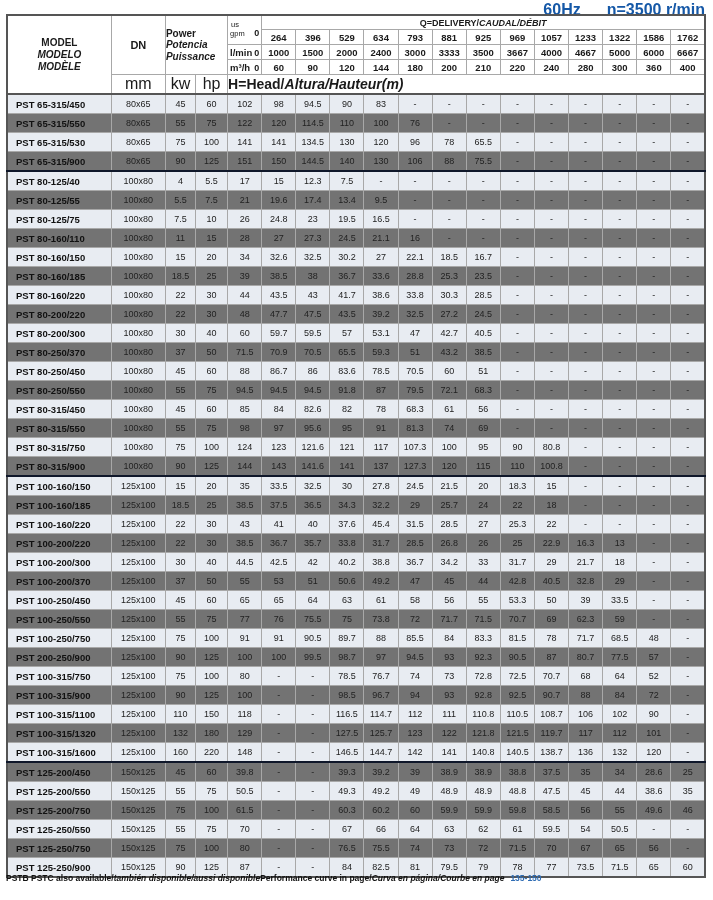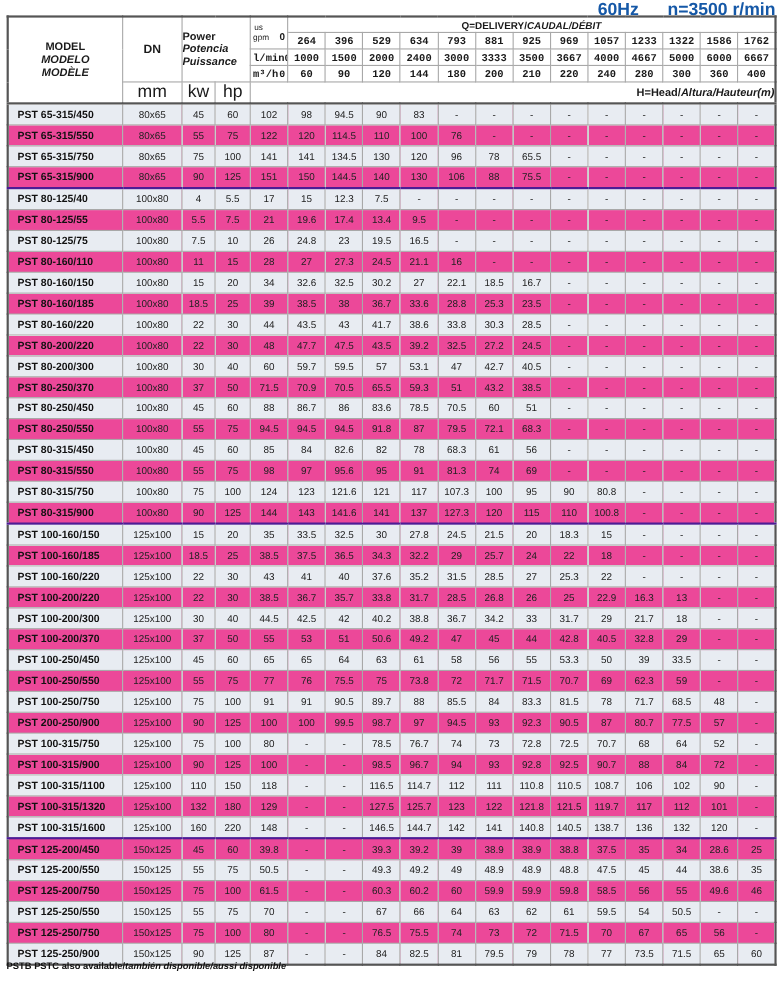--- a/index.html
+++ b/index.html
@@ -30,29 +30,29 @@
   .model-h .mh2{font-style:italic;}
   .dn-h{font-size:11px;font-weight:bold;text-align:center;}
   .power-h div{font-size:10px;font-weight:bold;line-height:11.5px;text-align:left;}
   .power-h .ph2{font-style:italic;}
   .unit-h{font-size:7.5px;font-weight:normal;text-align:left;vertical-align:middle;padding:0 2px;margin-left:24px;}
   .unit-h .uline{display:flex;justify-content:space-between;align-items:flex-end;}
   .unit-h b{font-size:9px;font-weight:bold;}
   .unit-h .us-top{display:block;line-height:6px;padding-left:1px;}
   .q-h{font-size:9px;font-weight:bold;text-align:center;height:13px;}
   .q-h i, .h-h i{font-style:italic;}
-  .h-h{font-size:10px;font-weight:bold;text-align:right;height:15px;}
-  .num-row th{font-size:9.5px;font-weight:bold;text-align:center;height:14px;font-family:Liberation Mono, monospace;}
+  .h-h{font-size:14px;font-weight:bold;text-align:left;height:15px;}
+  .num-row th{font-size:9.5px;font-weight:bold;text-align:center;height:14px;}
   .bigunit{font-size:16px;font-weight:normal;text-align:center;height:15px;}
   
   tbody td{font-size:9px;text-align:center;height:18px;color:#222;}
   tbody td.model-cell{font-weight:bold;text-align:left;padding-left:8px;font-size:9.5px;color:#111;}
   tbody tr.alt td{background:#e8ecf2;}
-  tbody tr{background:#ec4899;}
-  tbody tr.group-start td{border-top:2px solid #4c1d95;}
+  tbody tr{background:#737373;}
+  tbody tr.group-start td{border-top:2px solid #0f172a;}
   .footer{
     position:absolute;left:6px;right:6px;top:873px;
     display:flex;justify-content:flex-start;
     font-size:8.5px;font-weight:bold;color:#111;
   }
   .footer i{font-style:italic;}
   .page-ref{color:#2f6db5;margin-left:6px;}
 </style>
 </head>
 <body>
@@ -205,21 +205,21 @@
           <td>-</td>
           <td>-</td>
           <td>-</td>
           <td>-</td>
           <td>-</td>
           <td>-</td>
           <td>-</td>
           <td>-</td>
         </tr>
         <tr class="alt">
-          <td class="model-cell">PST 65-315/750</td>
+          <td class="model-cell">PST 65-315/530</td>
           <td>80x65</td>
           <td>75</td>
           <td>100</td>
           <td>141</td>
           <td>141</td>
           <td>134.5</td>
           <td>130</td>
           <td>120</td>
           <td>96</td>
           <td>78</td>
@@ -613,21 +613,21 @@
         </tr>
         <tr class="alt">
           <td class="model-cell">PST 100-160/220</td>
           <td>125x100</td>
           <td>22</td>
           <td>30</td>
           <td>43</td>
           <td>41</td>
           <td>40</td>
           <td>37.6</td>
-          <td>35.2</td>
+          <td>45.4</td>
           <td>31.5</td>
           <td>28.5</td>
           <td>27</td>
           <td>25.3</td>
           <td>22</td>
           <td>-</td>
           <td>-</td>
           <td>-</td>
           <td>-</td>
         </tr>
@@ -992,13 +992,16 @@
           <td>60</td>
         </tr>
       </tbody>
   </table>
 </div>
 
 <div class="footer">
   <div>
     <span>PSTB PSTC also available/</span><i>también disponible/aussi disponible</i>
   </div>
+  <div>
+    <span>Performance curve in page/</span><i>Curva en página/Courbe en page</i><span class="page-ref">135-150</span>
+  </div>
 </div>
 
 </body></html>

